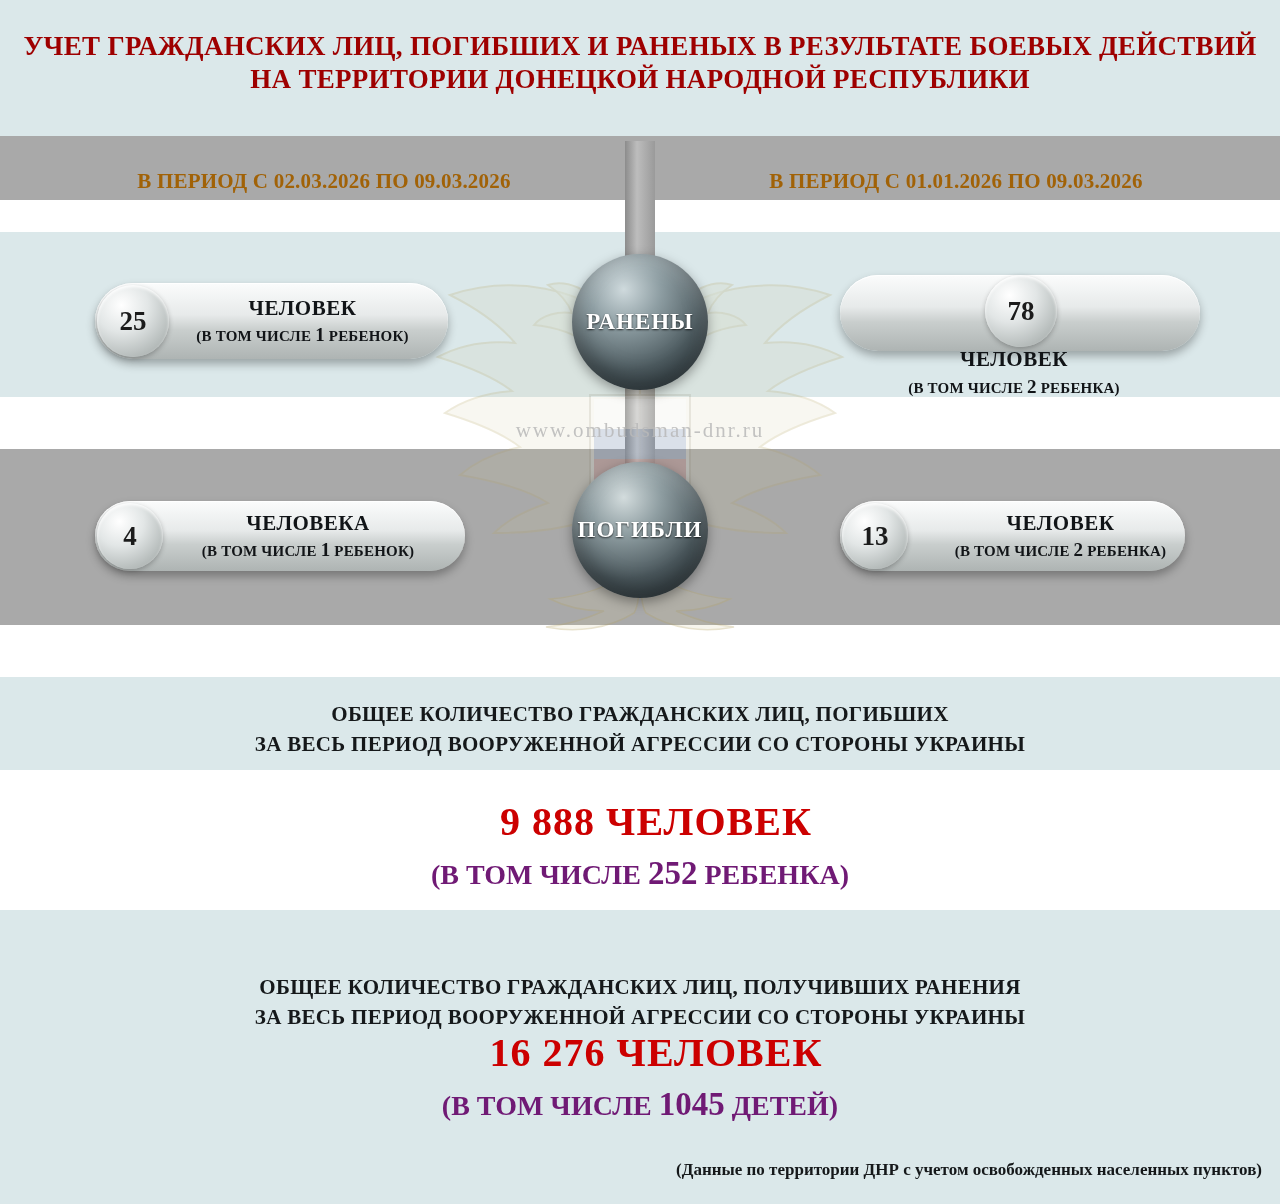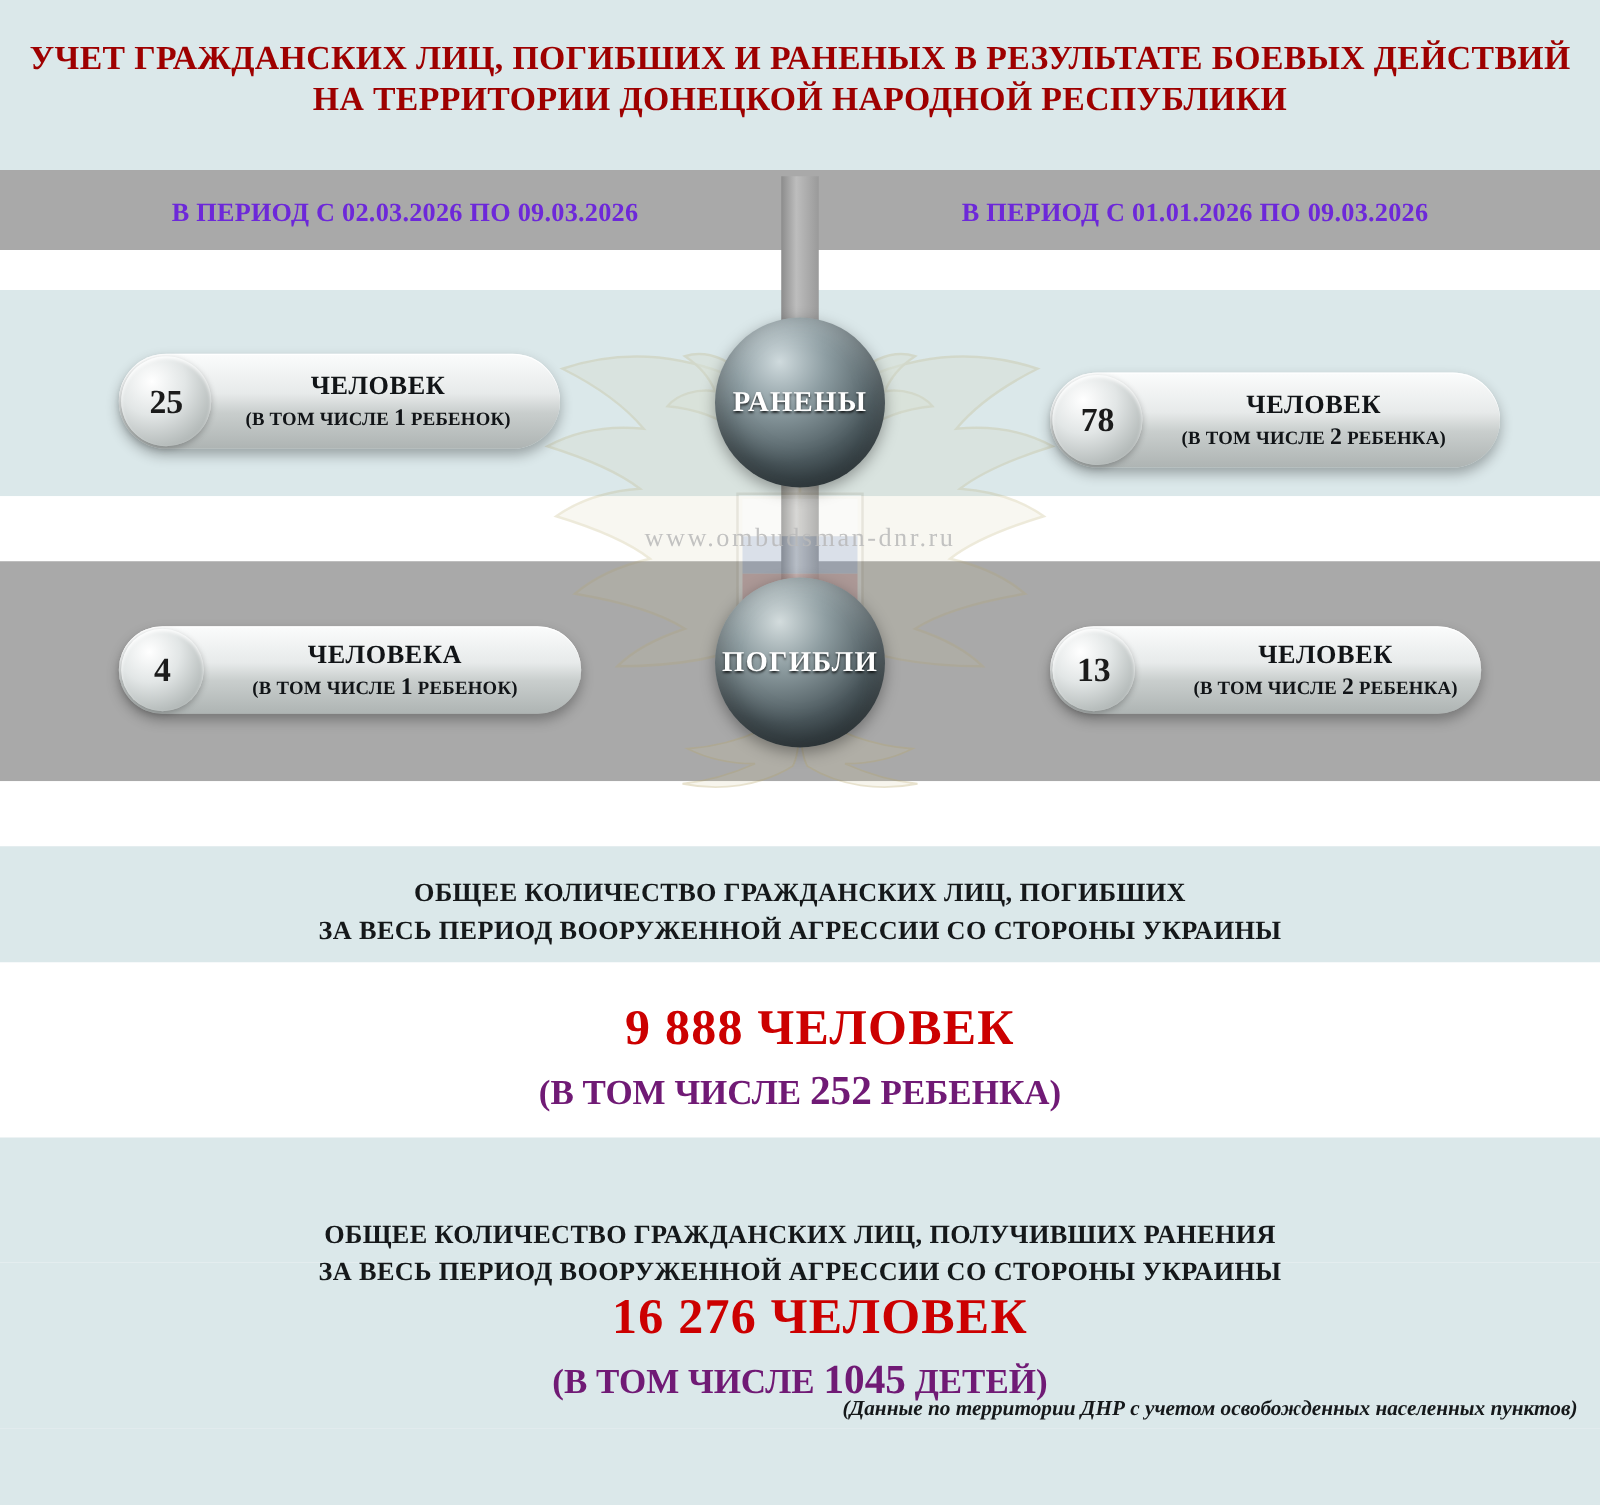--- a/index.html
+++ b/index.html
@@ -49,26 +49,26 @@
   }
 
   
   #period-band {
     top: 136px;
     height: 64px;
     background: #a9a9a9;
   }
   .period-label {
     position: absolute;
-    top: 158px;
+    top: 169px;
     width: 620px;
     text-align: center;
     font-weight: bold;
     font-size: 21px;
-    color: #6d28d9;
+    color: #a16207;
     letter-spacing: 0.2px;
     text-transform: uppercase;
   }
   #period-left  { left: 14px; }
   #period-right { left: 646px; }
 
   
   #gap-1 { top: 200px; height: 32px; background: #ffffff; }
 
   
@@ -210,21 +210,21 @@
     letter-spacing: 0.2px;
     text-transform: uppercase;
     margin-top: 2px;
   }
   .pill-sub .num {
     font-size: 19px;
     color: #111417;
   }
 
   #pill-wounded-left  { left: 95px;  top: 283px;  width: 353px; }
-  #pill-wounded-right { left: 840px; top: 298px;  width: 360px; }
+  #pill-wounded-right { left: 840px; top: 275px;  width: 360px; flex-direction: column; }
   #pill-killed-left   { left: 95px;  top: 501px;  width: 370px; }
   #pill-killed-right  { left: 840px; top: 501px;  width: 345px; gap: 40px; }
 
   
   .total-head {
     position: absolute;
     left: 0;
     width: 1280px;
     text-align: center;
     font-weight: bold;
@@ -262,25 +262,24 @@
     font-size: 28px;
     text-transform: uppercase;
   }
   .total-sub .num { font-size: 33px; }
   #total-killed-sub { top: 855px; }
   #total-wound-sub  { top: 1086px; }
 
   
   #footer-note {
     position: absolute;
-    top: 1117px;
+    top: 1160px;
     left: 0;
     width: 1262px;
     text-align: right;
-    font-style: italic;
     font-weight: bold;
     font-size: 17px;
     color: #15181a;
   }
 </style>
 </head>
 <body>
 
 <div id="poster">
 

